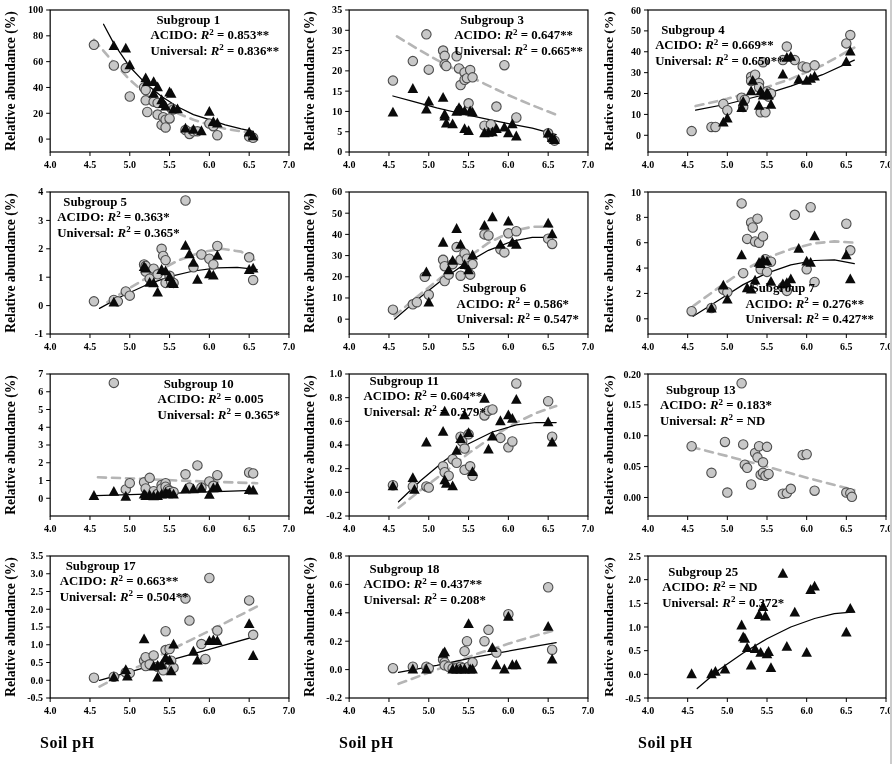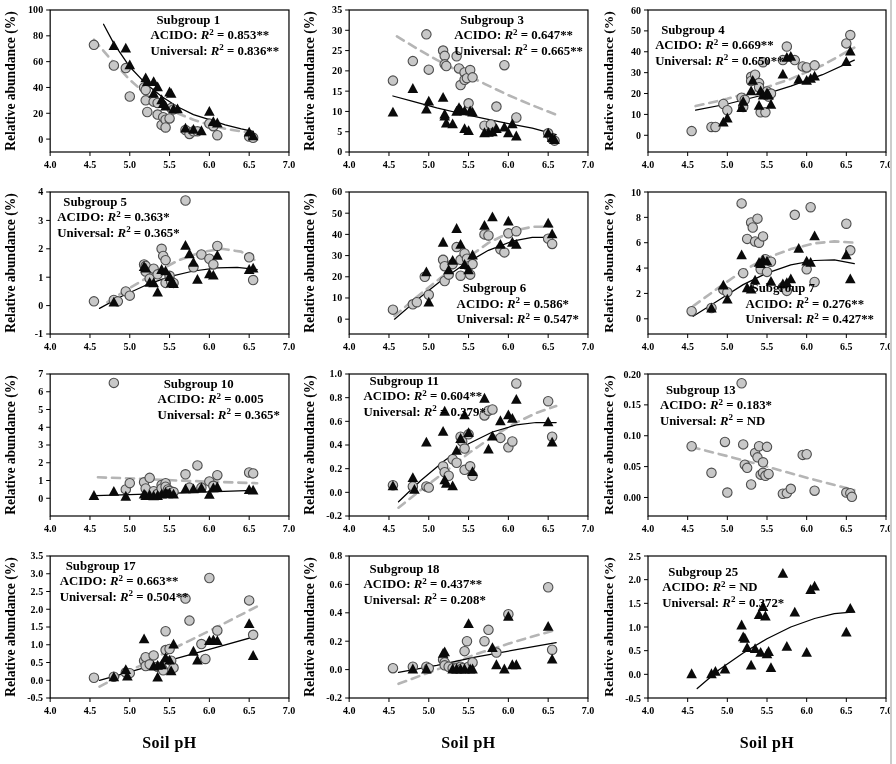--- a/index.html
+++ b/index.html
@@ -3,21 +3,21 @@
 <meta charset="utf-8">
 <style>
   html,body{margin:0;padding:0;background:#ffffff;}
   body{width:896px;height:764px;overflow:hidden;position:relative;
        font-family:"Liberation Serif","DejaVu Serif",serif;}
   #figure-grid{display:grid;grid-template-columns:299px 299px 298px;
                grid-template-rows:182px 182px 182px 182px;width:896px;}
   .cell{position:relative;}
   .cell svg{display:block;}
   #xlabel-row{display:grid;grid-template-columns:299px 299px 298px;width:896px;height:36px;}
-  .xlabel{text-align:center;font-weight:bold;font-size:16px;padding-left:40px;
+  .xlabel{text-align:left;font-weight:bold;font-size:16px;padding-left:40px;
           padding-top:6px;letter-spacing:0.5px;}
   #right-edge-line{position:absolute;top:0;right:4px;width:2px;height:764px;background:#cccccc;}
   text{font-family:"Liberation Serif","DejaVu Serif",serif;}
 </style>
 </head>
 <body>
 
 <div id="figure-grid">
     <div class="cell">
       <svg width="100%" height="182" viewBox="0 0 298 182" preserveAspectRatio="none">

